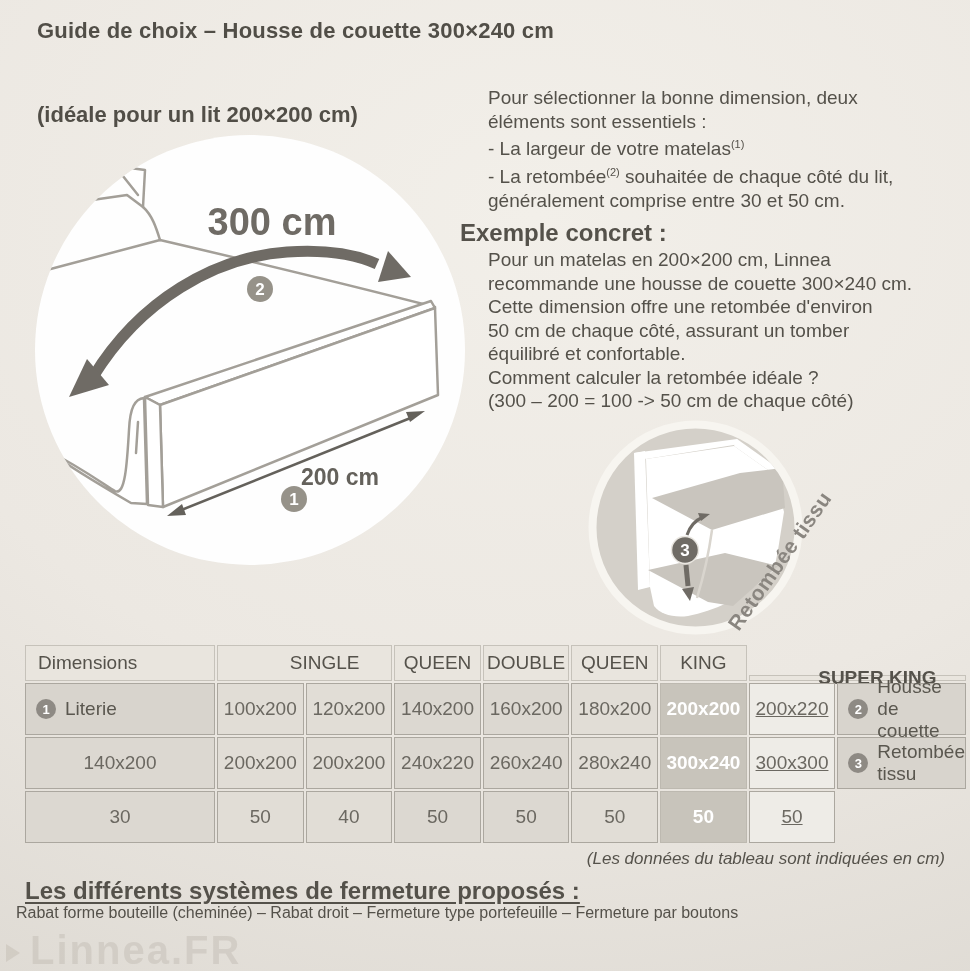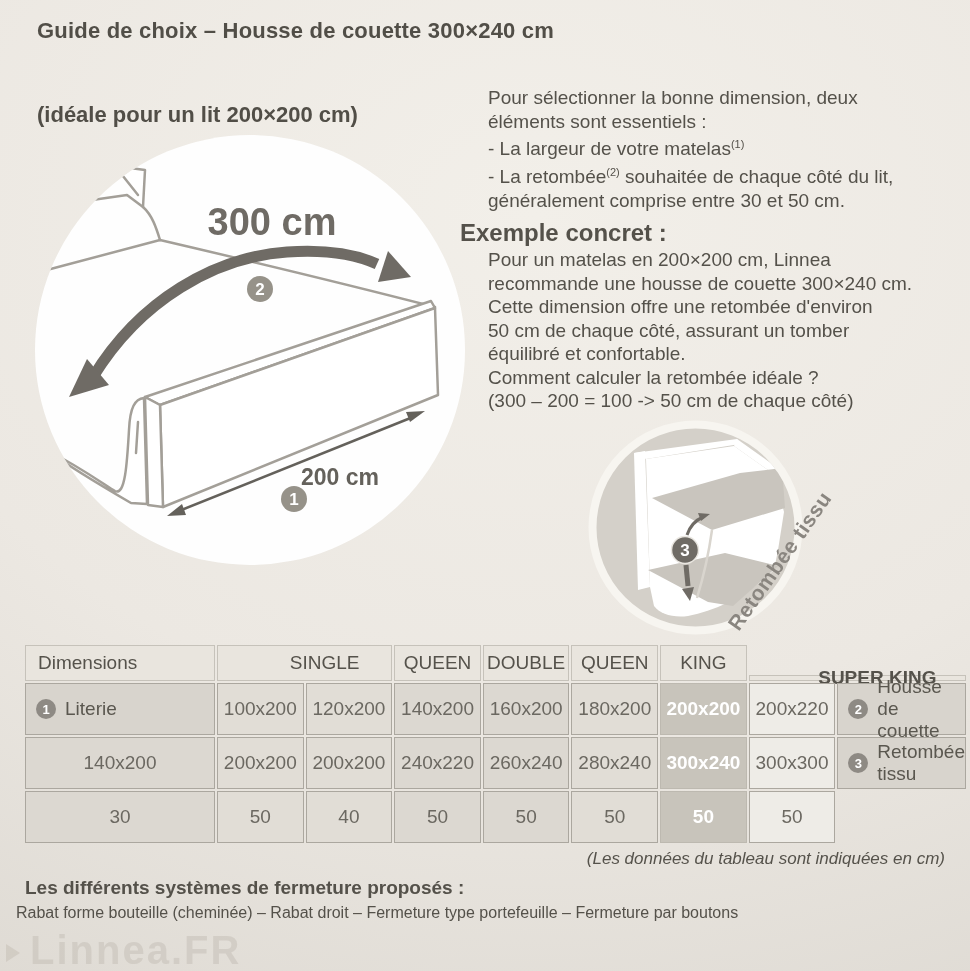--- a/index.html
+++ b/index.html
@@ -24,24 +24,24 @@
   .table { left:25px; top:645px; width:941px; display:grid; grid-template-columns:190px repeat(8,1fr); grid-template-rows:36px 52px 52px 52px; gap:2px; }
   .cell { border:1px solid #aba79f; display:flex; align-items:center; justify-content:center; font-size:19px; color:#6b6861; background:#dedad3; }
   .cell.hd { background:#e9e5de; border-color:#c6c2ba; color:#55524b; }
   .hd-dim { justify-content:flex-start; padding-left:12px; }
   .hd-sk { font-weight:bold;margin-top:30px; }
   .span2 { grid-column:span 2;padding-left:40px; }
   .row-label { justify-content:flex-start; padding-left:10px; background:#d8d4cd; color:#5a574f; gap:9px; }
   .badge-t { width:20px; height:20px; border-radius:50%; background:#8e8a84; color:#fff; font-size:13px; font-weight:bold; display:flex; align-items:center; justify-content:center; flex:0 0 20px; }
   .col-a { background:#dcd8d1; } .col-b { background:#e1ddd6; }
   .hl { background:#c8c4bb; color:#ffffff; border-color:#bdb9b0; font-weight:bold; }
-  .last { background:#eeece7; }
+  .last { background:#eeece7;text-decoration:underline; }
 
   .note { right:25px; top:849px; font-size:17px; font-style:italic; color:#55524b; }
-  .closure-h { left:25px; top:877px; font-size:19px; font-weight:600; text-underline-offset:3px; }
+  .closure-h { left:25px; top:877px; font-size:24px; font-weight:600; text-decoration:underline; text-underline-offset:3px; }
   .closure-b { left:16px; top:904px; font-size:16px; }
 
   .watermark { left:30px; top:928px; font-size:40px; font-weight:bold; color:#beb8af; opacity:0.42; letter-spacing:2px; }
   .wm-tri { left:6px; top:944px; width:0; height:0; border-left:14px solid #beb8af; border-top:9px solid transparent; border-bottom:9px solid transparent; opacity:0.42; }
 </style>
 </head>
 <body>
 
 <div id="canvas">
 

